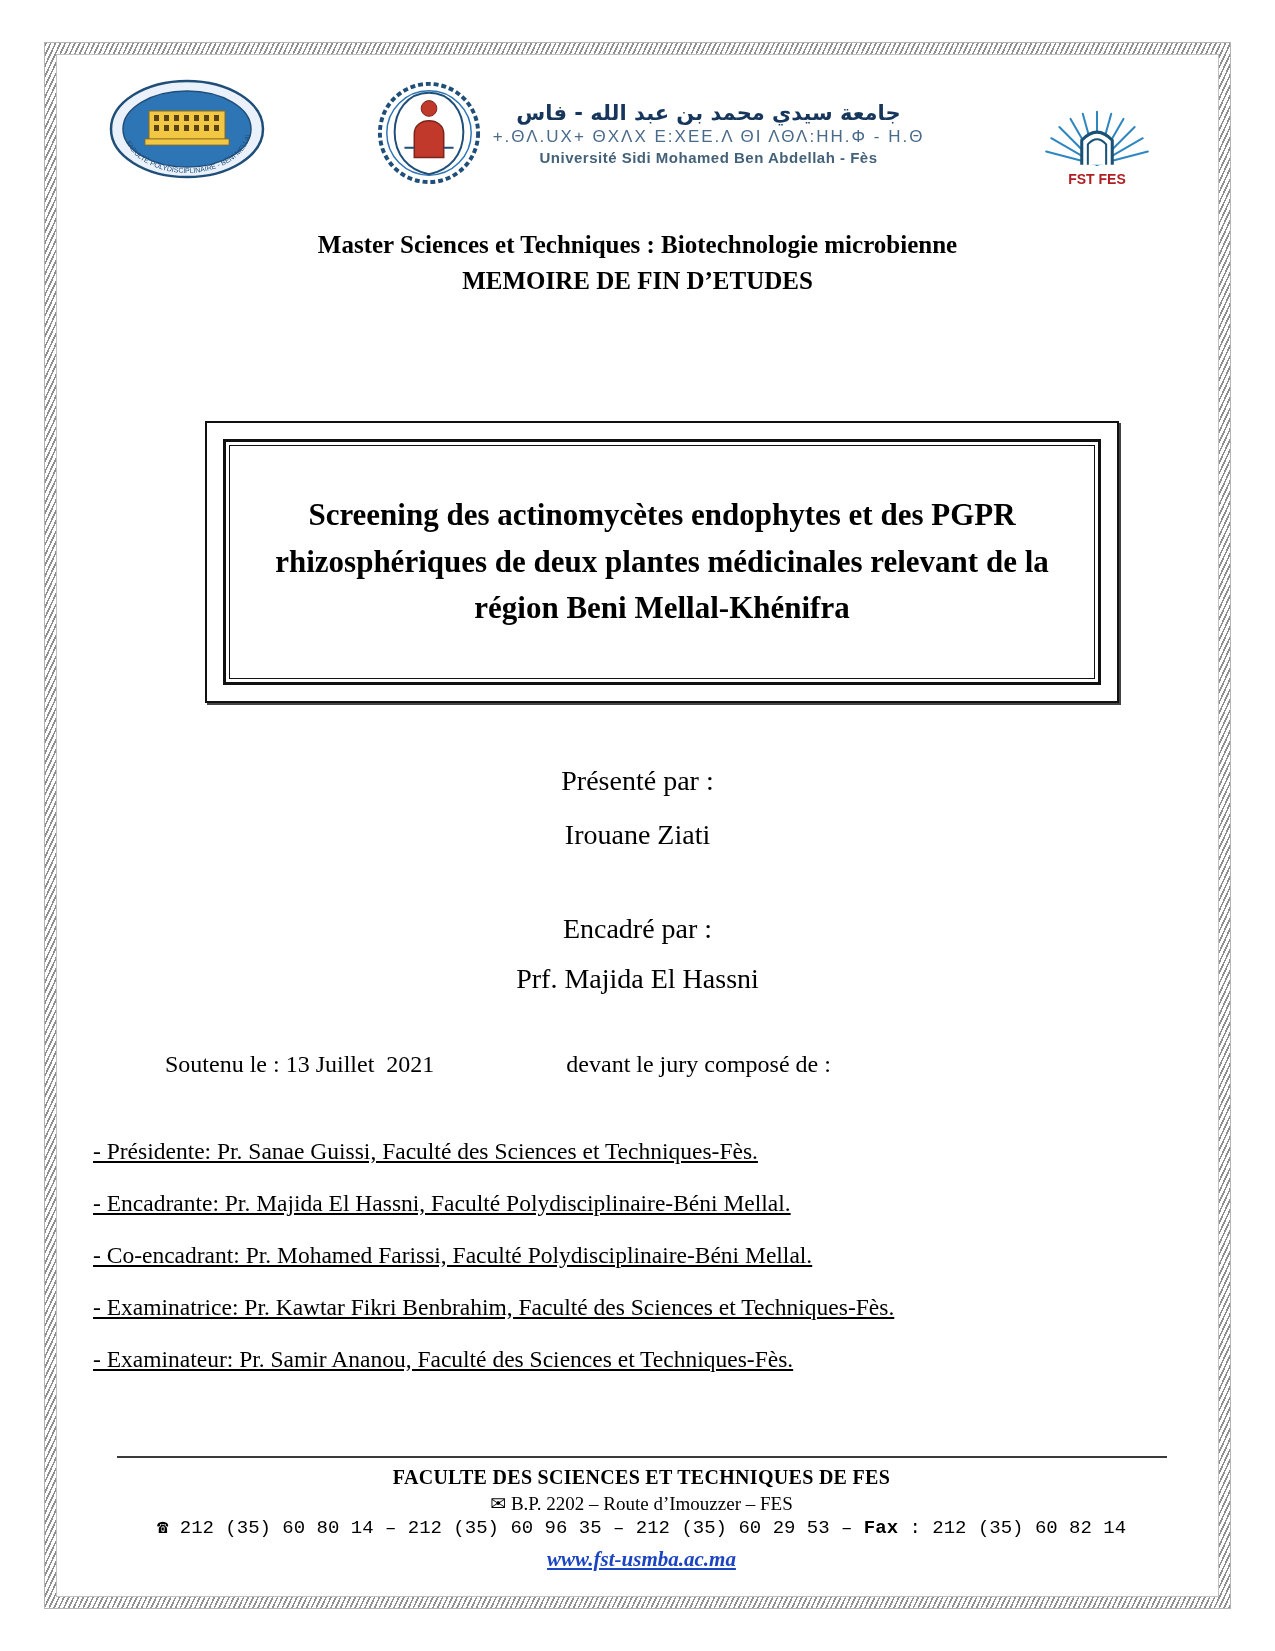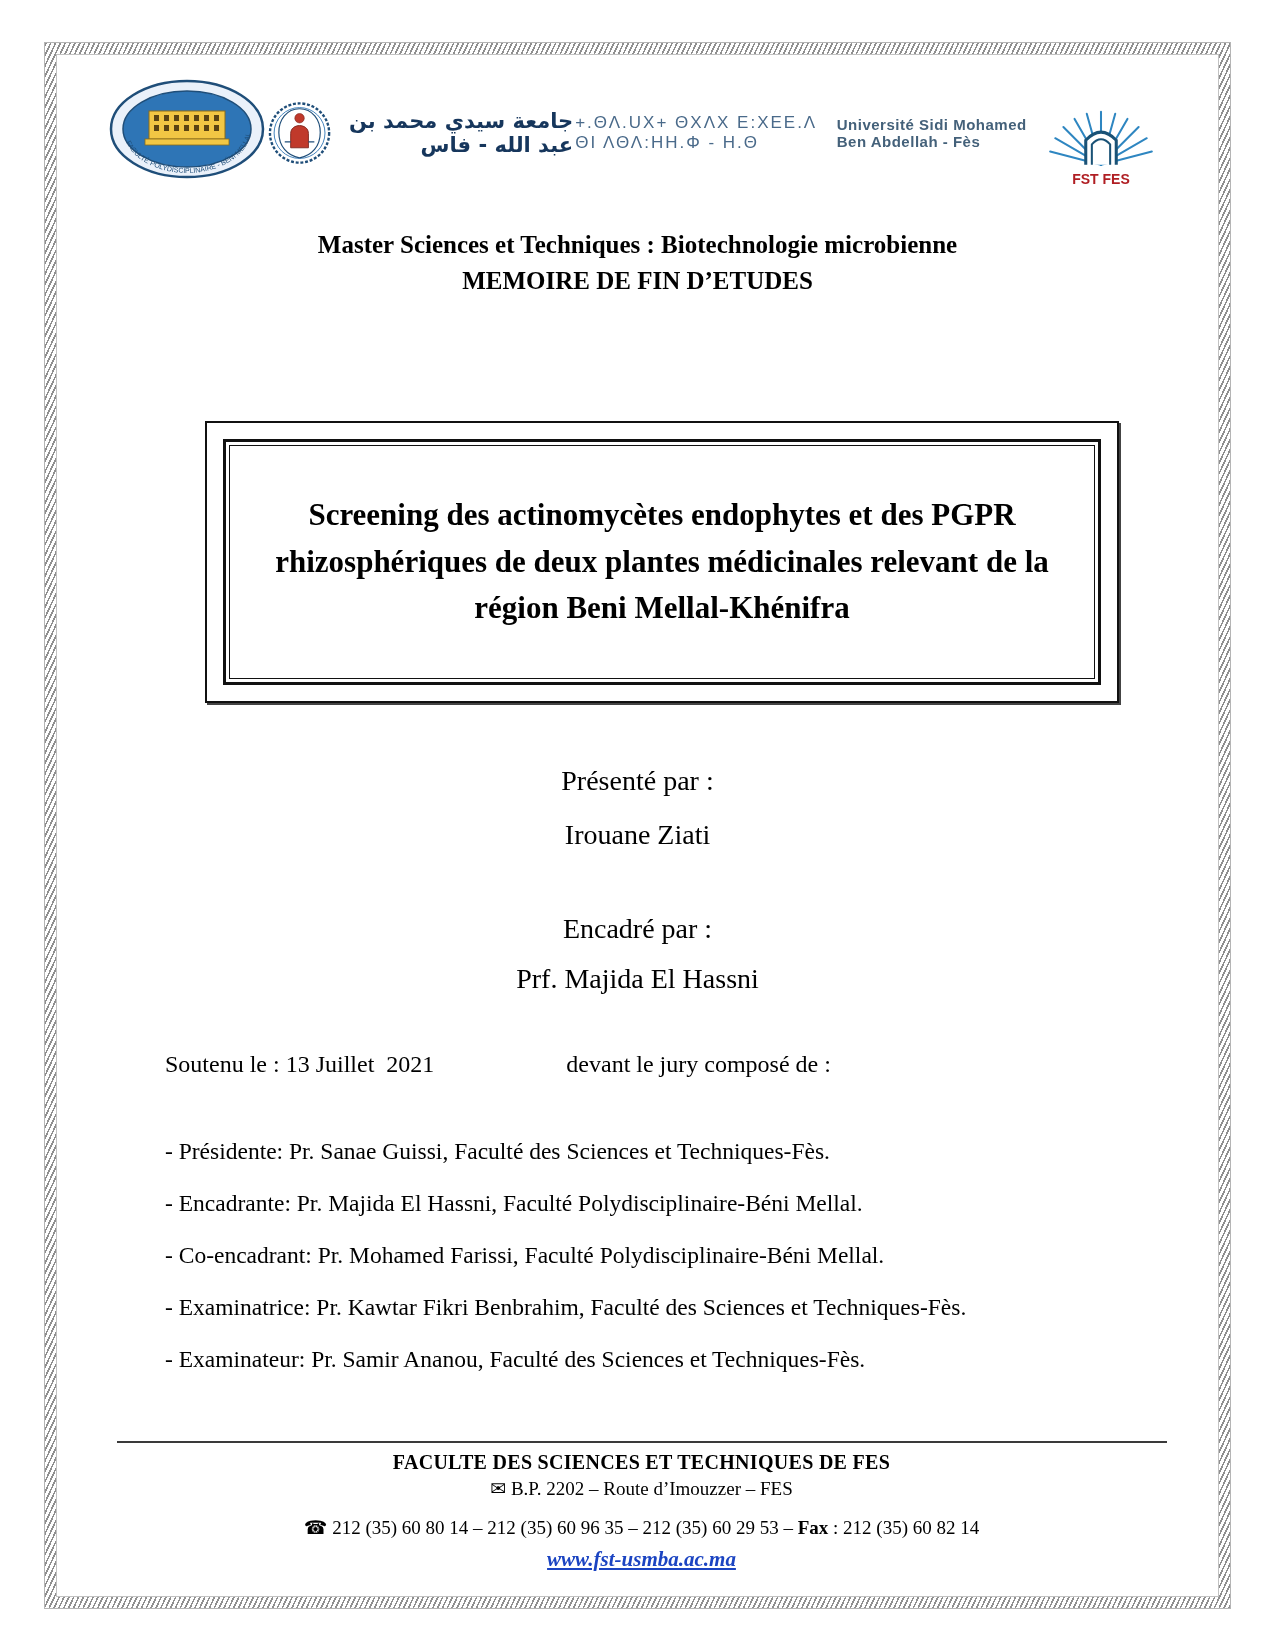--- a/index.html
+++ b/index.html
@@ -17,21 +17,21 @@
   .inner{
     position:absolute;inset:11px;background:#fff;border:1px solid #c2c2c2;
     overflow:hidden;
   }
   .content{padding:14px 36px 0 36px;}
 
   
   .logos-row{display:flex;align-items:flex-start;justify-content:space-between;margin-top:8px;}
   .logo-left{width:160px;margin-left:14px;}
   .logo-center{display:flex;align-items:center;gap:10px;margin-top:2px;}
-  .center-text{display:flex;flex-direction:row;align-items:center;gap:2px;}
+  .center-text{display:flex;flex-direction:column;align-items:center;gap:2px;}
   .arabic{font-size:21px;font-weight:bold;color:#16365c;direction:rtl;font-family:"DejaVu Sans",sans-serif;}
   .tifinagh{font-size:17px;color:#4a6a8a;letter-spacing:2px;font-family:Liberation Sans, sans-serif;}
   .french{font-size:15px;font-weight:bold;color:#44617a;letter-spacing:.5px;font-family:"Liberation Sans",sans-serif;}
   .logo-right{width:130px;margin-right:20px;text-align:center;}
   .fst-label{font-size:14px;font-weight:bold;color:#b01e23;font-family:"Liberation Sans",sans-serif;margin-top:-4px;}
 
   .annee{ text-align:center;font-size:23px;font-weight:bold;margin-top:52px;}
   .master{text-align:center;font-size:25px;font-weight:bold;margin-top:44px;}
   .memoire{text-align:center;font-size:25px;font-weight:bold;margin-top:8px;}
 
@@ -50,29 +50,29 @@
   .center-line{text-align:center;font-size:28px;}
   .presente-label{margin-top:62px;}
   .presente-name{margin-top:22px;}
   .encadre-label{margin-top:62px;}
   .encadre-name{margin-top:18px;}
 
   .soutenu-row{display:flex;margin-top:56px;margin-left:72px;font-size:24px;}
   .soutenu-left{white-space:pre;}
   .jury-intro{margin-left:132px;}
 
-  .jury-list{margin-top:60px;margin-left:72px;}
+  .jury-list{margin-top:60px;text-decoration:underline;}
   .jury-item{font-size:23.5px;margin-bottom:25px;}
 
   
   .footer{position:absolute;left:8px;right:0;bottom:24px;text-align:center;}
   .footer-rule{border:none;border-top:2px solid #3a3a3a;width:1050px;margin:0 auto 8px auto;}
   .footer-faculty{font-size:20px;font-weight:bold;letter-spacing:.3px;}
   .footer-address{font-size:19px;margin-top:3px;}
-  .footer-phones{font-size:19px;margin-top:16px;}
+  .footer-phones{font-size:19px;margin-top:0;font-family:Liberation Mono, monospace;}
   .footer-site{margin-top:8px;font-size:21px;font-weight:bold;font-style:italic;}
   .footer-site a{color:#1b44c2;text-decoration:underline;}
   .icon-glyph{font-size:19px;}
 </style>
 </head>
 <body>
 
 <div class="frame">
   <div class="inner">
     <div class="content">

